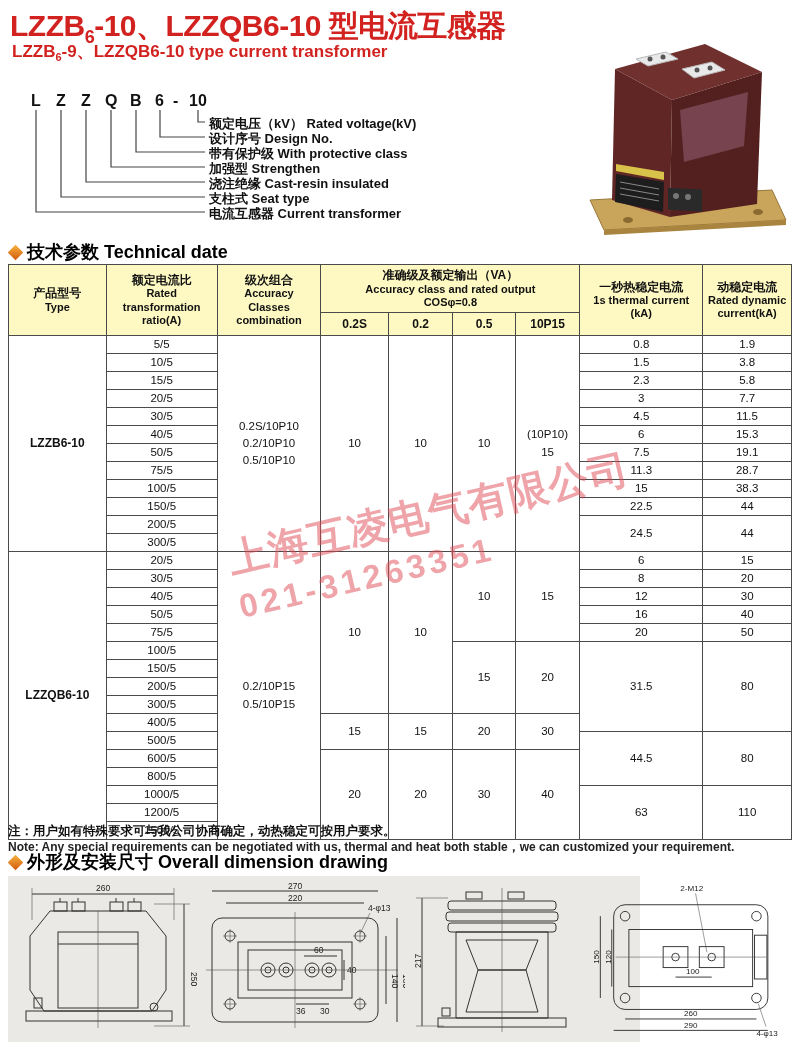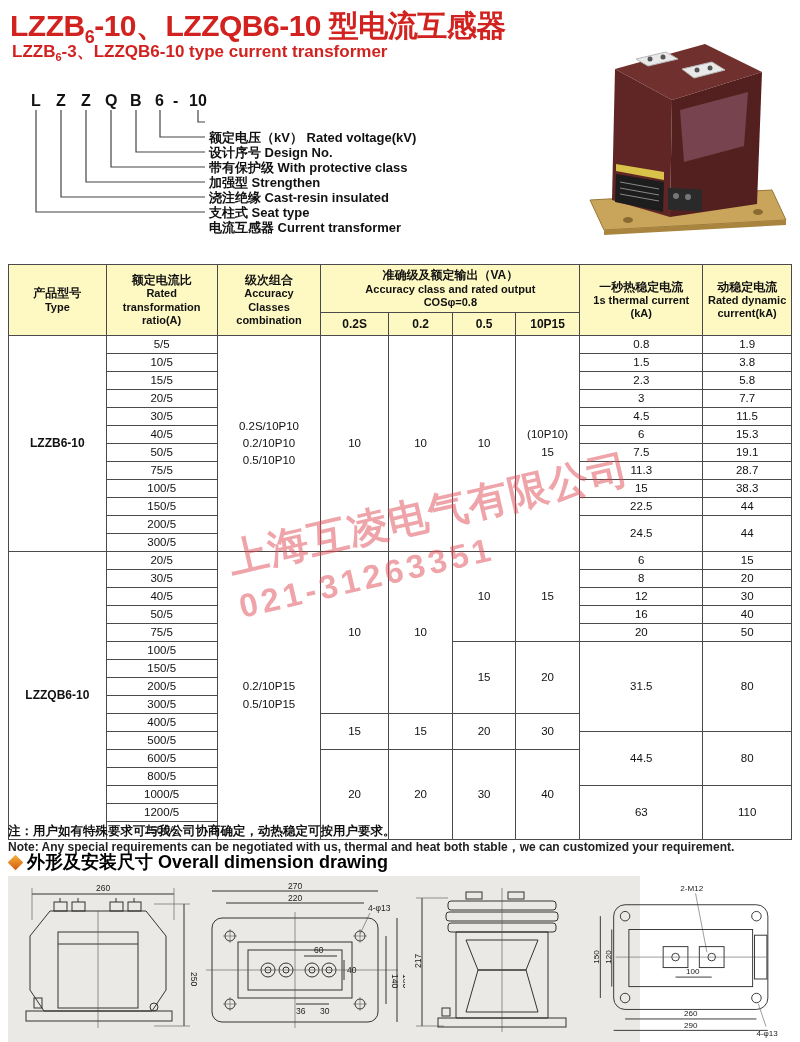--- a/index.html
+++ b/index.html
@@ -18,21 +18,21 @@
   .sec-head{position:absolute;display:flex;align-items:center;gap:6px;
             font-size:18px;font-weight:bold;color:#000;white-space:nowrap;}
   .diamond{width:11px;height:11px;transform:rotate(45deg);
            background:linear-gradient(135deg,#f7b33c,#d2590f);display:inline-block;}
 
   
   .code-letter{position:absolute;top:92px;font-size:16px;font-weight:bold;}
   .diagram-svg{position:absolute;left:0;top:88px;}
   .diagram-svg polyline{fill:none;stroke:#444;stroke-width:1.2;}
   .type-label{position:absolute;left:209px;height:15px;font-size:13px;
-              font-weight:bold;white-space:nowrap;color:#111;margin-top:14px;}
+              font-weight:bold;white-space:nowrap;color:#111;}
 
   
   .photo{position:absolute;left:560px;top:14px;width:236px;height:222px;background:#fff;}
 
   
   .tech-table{position:absolute;left:8px;top:264px;width:784px;
               border-collapse:collapse;table-layout:fixed;}
   .tech-table th,.tech-table td{border:1px solid #4a4a4a;text-align:center;
               vertical-align:middle;padding:0;}
   .tech-table thead th{background:#fef9c3;font-size:12px;font-weight:bold;line-height:1.2;}
@@ -60,21 +60,21 @@
   .drawings-panel text{font-family:"Liberation Sans",sans-serif;font-size:8.5px;fill:#222;}
   .dline{stroke:#333;stroke-width:1;fill:none;}
   .dthin{stroke:#555;stroke-width:0.6;fill:none;}
 </style>
 </head>
 <body>
 
 <div class="page">
 
   <div class="title"><span>LZZB</span><sub>6</sub><span>-10、LZZQB6-10 型电流互感器</span></div>
-  <div class="subtitle"><span>LZZB</span><sub>6</sub><span>-3、LZZQB6-10  type current transformer</span></div>
+  <div class="subtitle"><span>LZZB</span><sub>6</sub><span>-9、LZZQB6-10  type current transformer</span></div>
 
   <div class="photo">
     <svg width="236" height="222" viewBox="0 0 236 222">
       <polygon points="30,186 212,176 226,206 44,216" fill="#c9a45b" stroke="#97783a" stroke-width="1"></polygon>
       <polygon points="44,216 226,206 226,211 44,221" fill="#a8843e"></polygon>
       <ellipse cx="68" cy="206" rx="5" ry="3" fill="#8a6a30"></ellipse>
       <ellipse cx="198" cy="198" rx="5" ry="3" fill="#8a6a30"></ellipse>
       <polygon points="55,55 145,30 202,58 112,86" fill="#70302d"></polygon>
       <polygon points="55,55 112,86 110,203 52,186" fill="#602625"></polygon>
       <polygon points="112,86 202,58 197,190 110,203" fill="#54201f"></polygon>
@@ -117,20 +117,24 @@
   </svg>
 
   <div class="type-label" style="top:115px;">额定电压（kV） Rated voltage(kV)</div>
   <div class="type-label" style="top:130px;">设计序号 Design No.</div>
   <div class="type-label" style="top:145px;">带有保护级 With protective class</div>
   <div class="type-label" style="top:160px;text-align:right;">加强型 Strengthen</div>
   <div class="type-label" style="top:175px;">浇注绝缘 Cast-resin insulated</div>
   <div class="type-label" style="top:190px;">支柱式 Seat type</div>
   <div class="type-label" style="top:205px;">电流互感器 Current transformer</div>
 
+  <div class="sec-head" style="left:10px;top:240px;">
+    <span class="diamond"></span>
+    <span>技术参数 Technical date</span>
+  </div>
 
   <table class="tech-table">
     <colgroup>
       <col style="width:97px">
         <col style="width:110px">
         <col style="width:103px">
       <col style="width:67px">
         <col style="width:64px">
         <col style="width:62px">
       <col style="width:64px">

